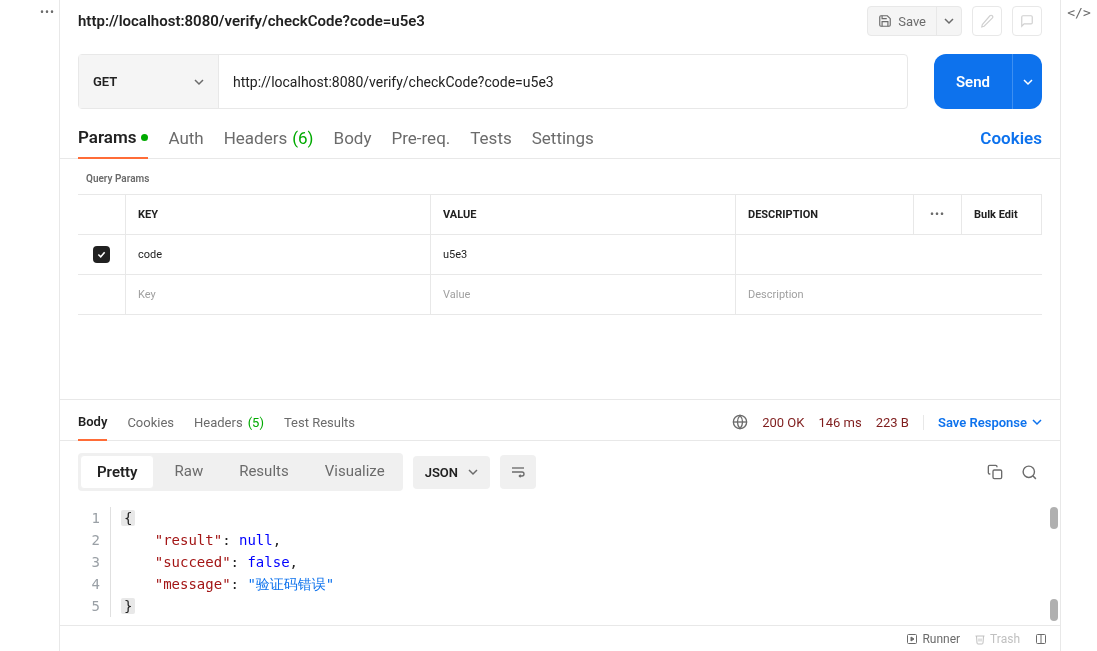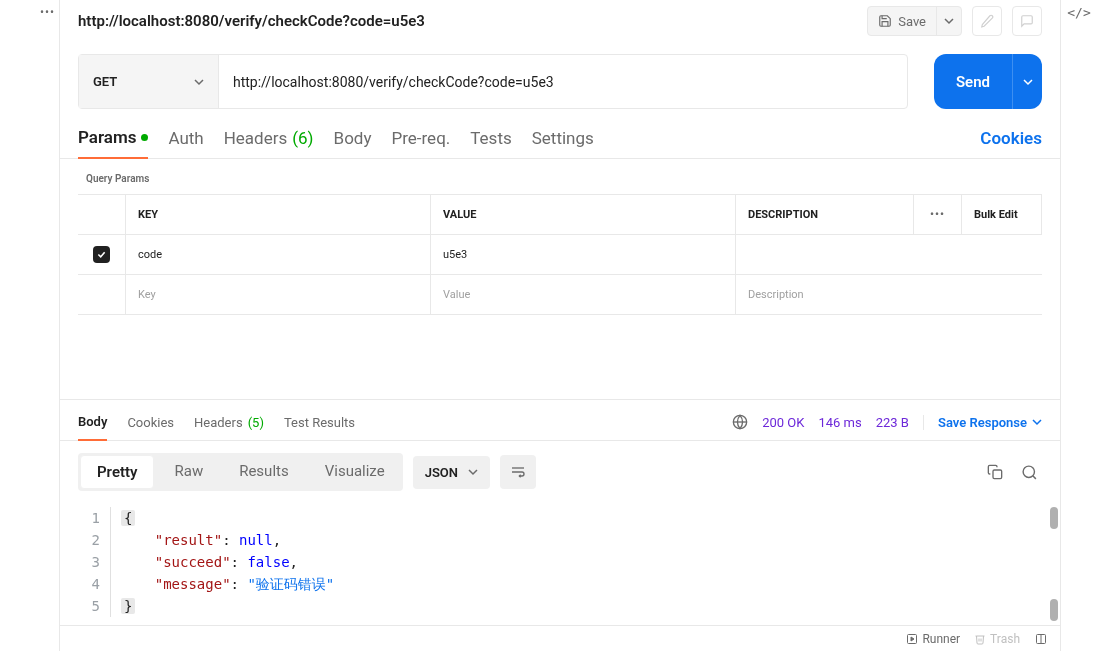--- a/index.html
+++ b/index.html
@@ -236,21 +236,21 @@
     }
     .resp-tabs-row .tab { padding: 14px 0 10px 0; }
     .resp-meta {
       margin-left: auto;
       display: flex;
       align-items: center;
       gap: 14px;
       padding: 14px 0 10px 0;
     }
     .globe-icon { color: #6b6b6b; }
-    .status-ok, .resp-time, .resp-size { color: #6d28d9; font-size: 13px; }
+    .status-ok, .resp-time, .resp-size { color: #7f1d1d; font-size: 13px; }
     .save-resp {
       color: #0d72ed; font-weight: 600; cursor: pointer; display: flex; align-items: center; gap: 5px;
       padding-left: 14px; border-left: 1px solid #e8e8e8;
     }
     .view-row {
       display: flex;
       align-items: center;
       padding: 12px 18px;
       gap: 10px;
     }

